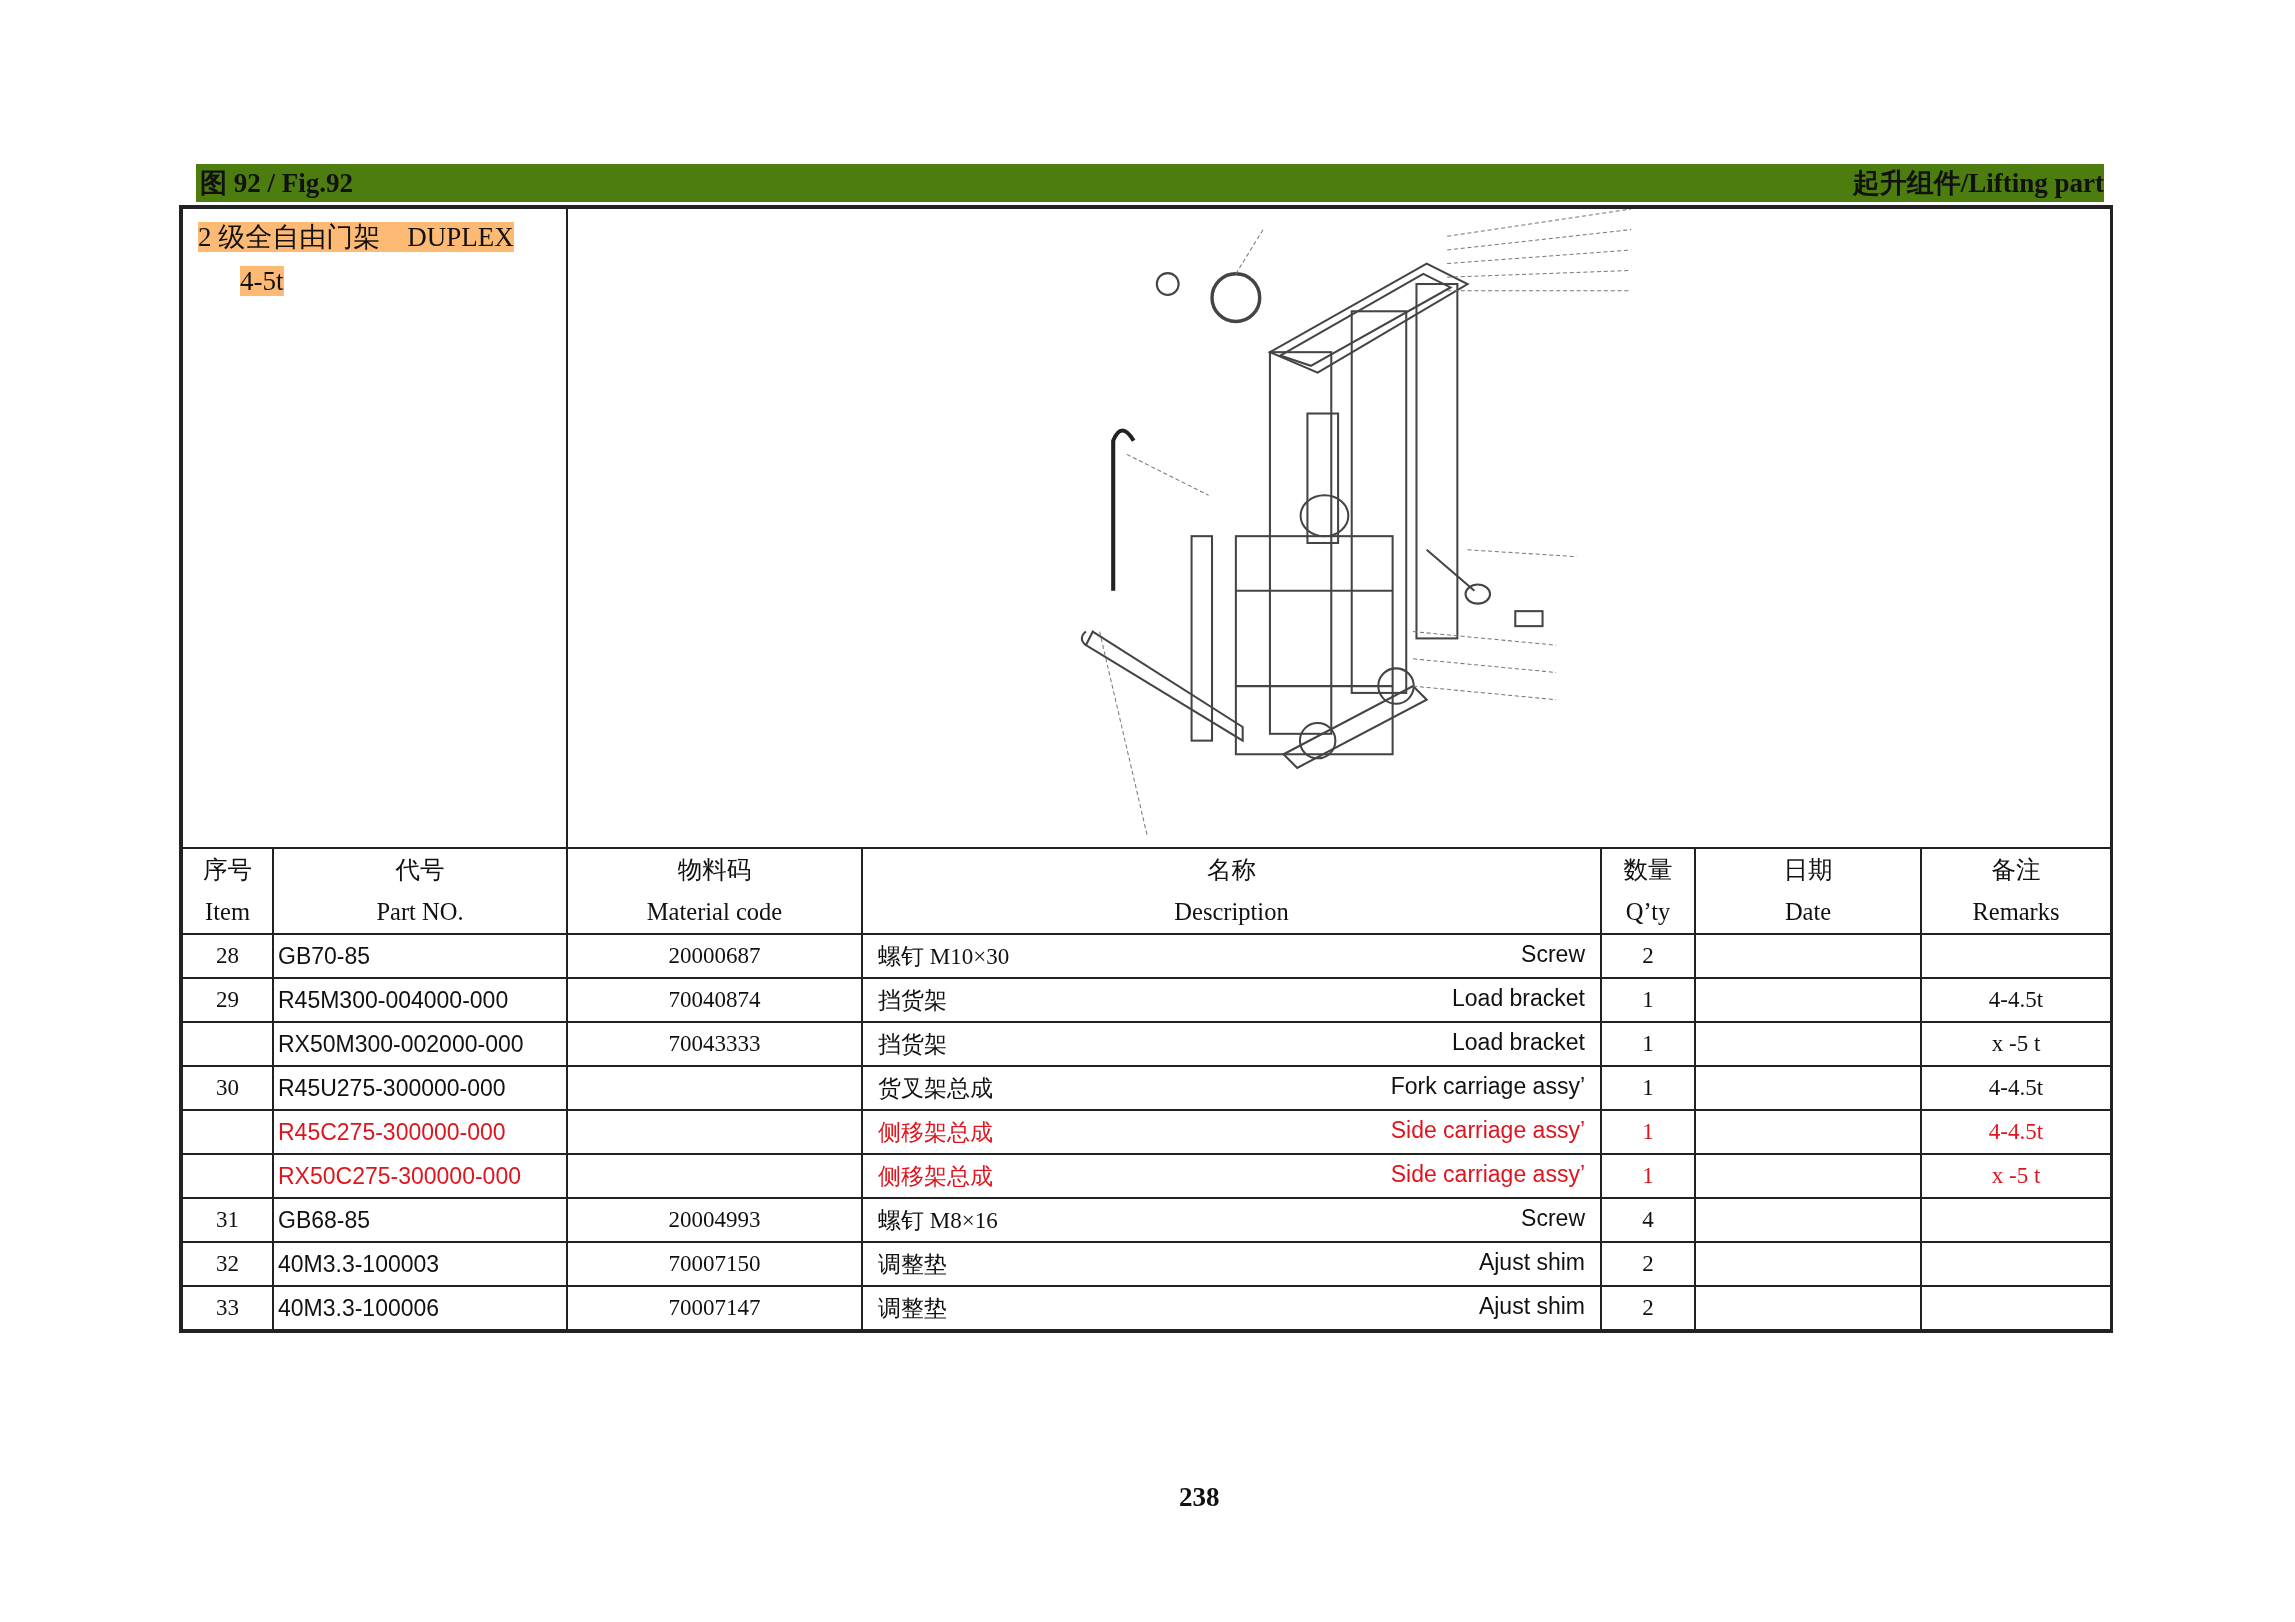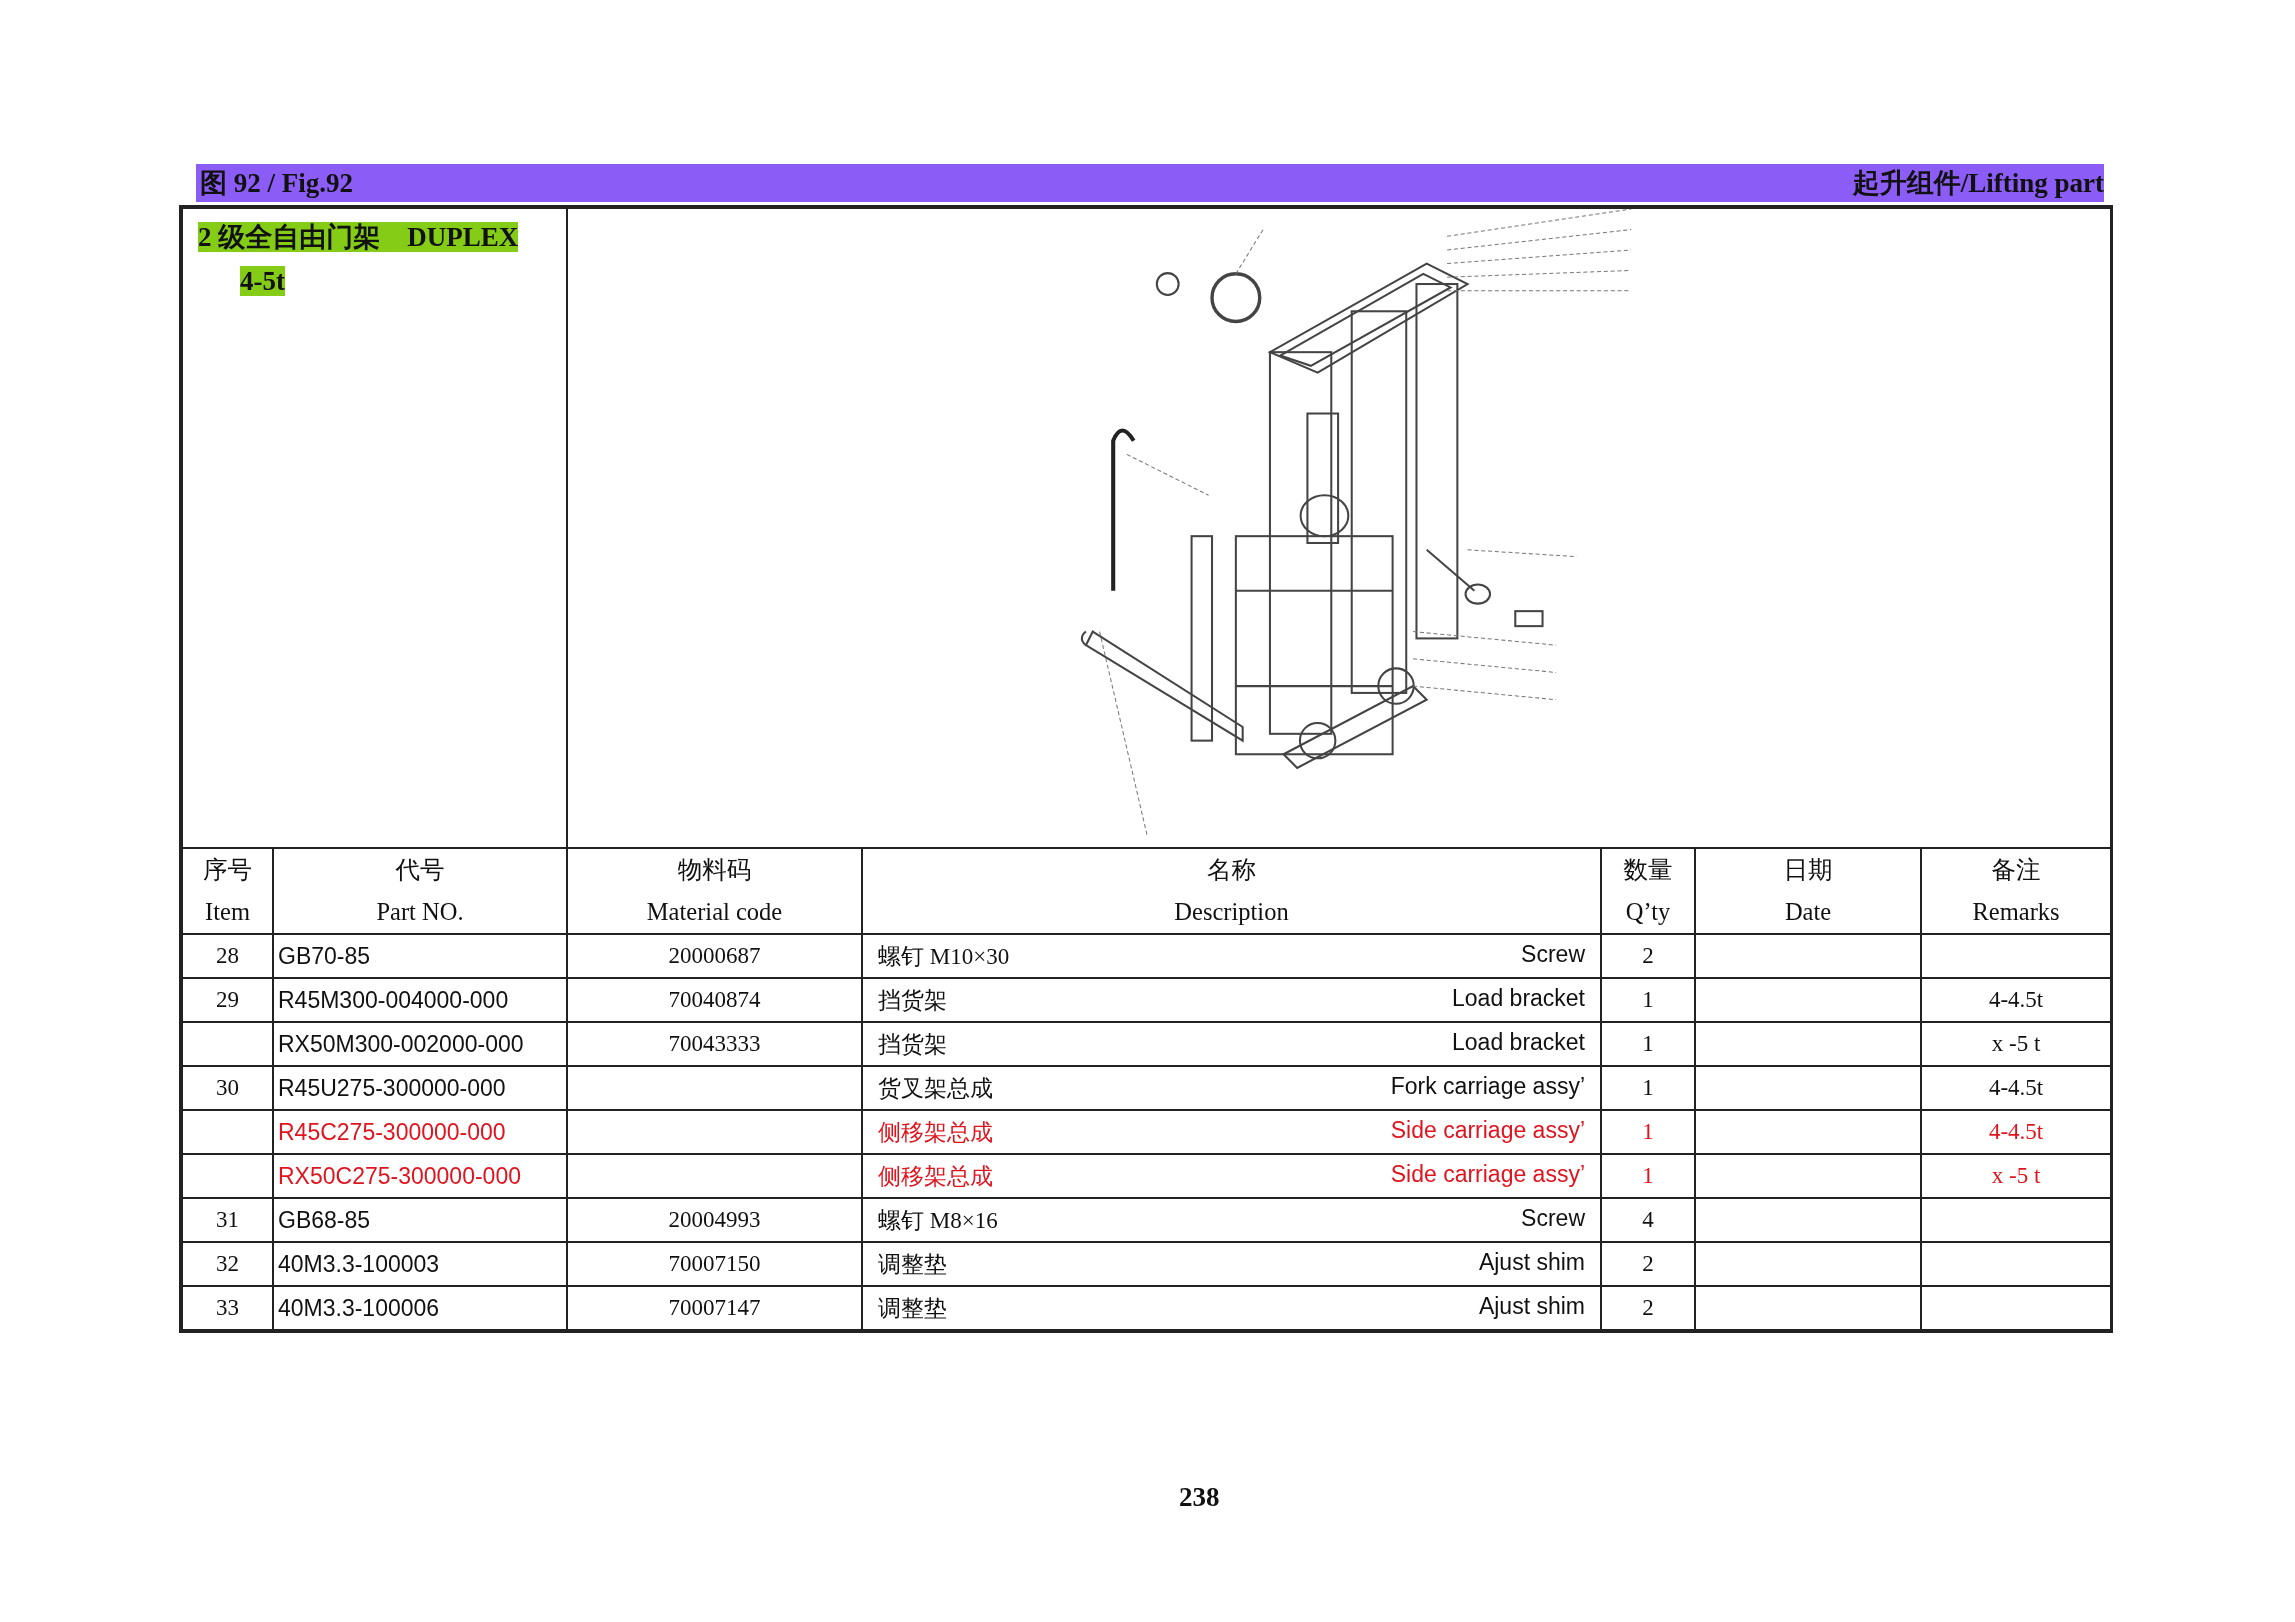--- a/index.html
+++ b/index.html
@@ -1,26 +1,26 @@
 <!DOCTYPE html>
 <html style="font-size:11px"><head>
 <meta charset="utf-8">
 <style>
   html,body{margin:0;padding:0;background:#fff;}
   body{width:2295px;height:1623px;position:relative;overflow:hidden;
        font-family:"Liberation Serif","DejaVu Serif",serif;color:#111;}
-  .hdr{position:absolute;left:196px;top:164px;width:1908px;height:38px;background:#8b5cf6;}
+  .hdr{position:absolute;left:196px;top:164px;width:1908px;height:38px;background:#4d7c0f;}
   .hdr-left{position:absolute;left:4.1px;top:2.7px;font-size:27px;font-weight:bold;line-height:33px;}
   .hdr-right{position:absolute;right:0;top:2.7px;font-size:27px;font-weight:bold;line-height:33px;}
   .frame{position:absolute;left:179px;top:205px;width:1934px;border:2px solid #222;box-sizing:border-box;}
   table{border-collapse:collapse;width:100%;table-layout:fixed;}
   td,th{border:2px solid #222;padding:0;}
   .top-row td{height:638px;vertical-align:top;}
   .model{padding:5.5px 0 0 15px;font-size:27px;line-height:44px;}
-  .model span{background:#84cc16;font-weight:bold;}
+  .model span{background:#fdba74;}
   .cap{padding-left:42px;}
   .diagram{position:relative;}
   .diagram svg{position:absolute;left:0;top:0;}
   th{height:83px;font-weight:normal;font-size:24.5px;line-height:42px;text-align:center;vertical-align:middle;}
   th .en{font-weight:normal;text-align:center;}
   td.cell{height:42px;font-size:23px;vertical-align:middle;}
   .c{text-align:center;margin-top:36px;}
   .sans{font-family:"Liberation Sans","DejaVu Sans",sans-serif;}
   .pn{padding-left:4px;}
   .desc{display:flex;justify-content:space-between;padding:0 15px 0 15px;}

